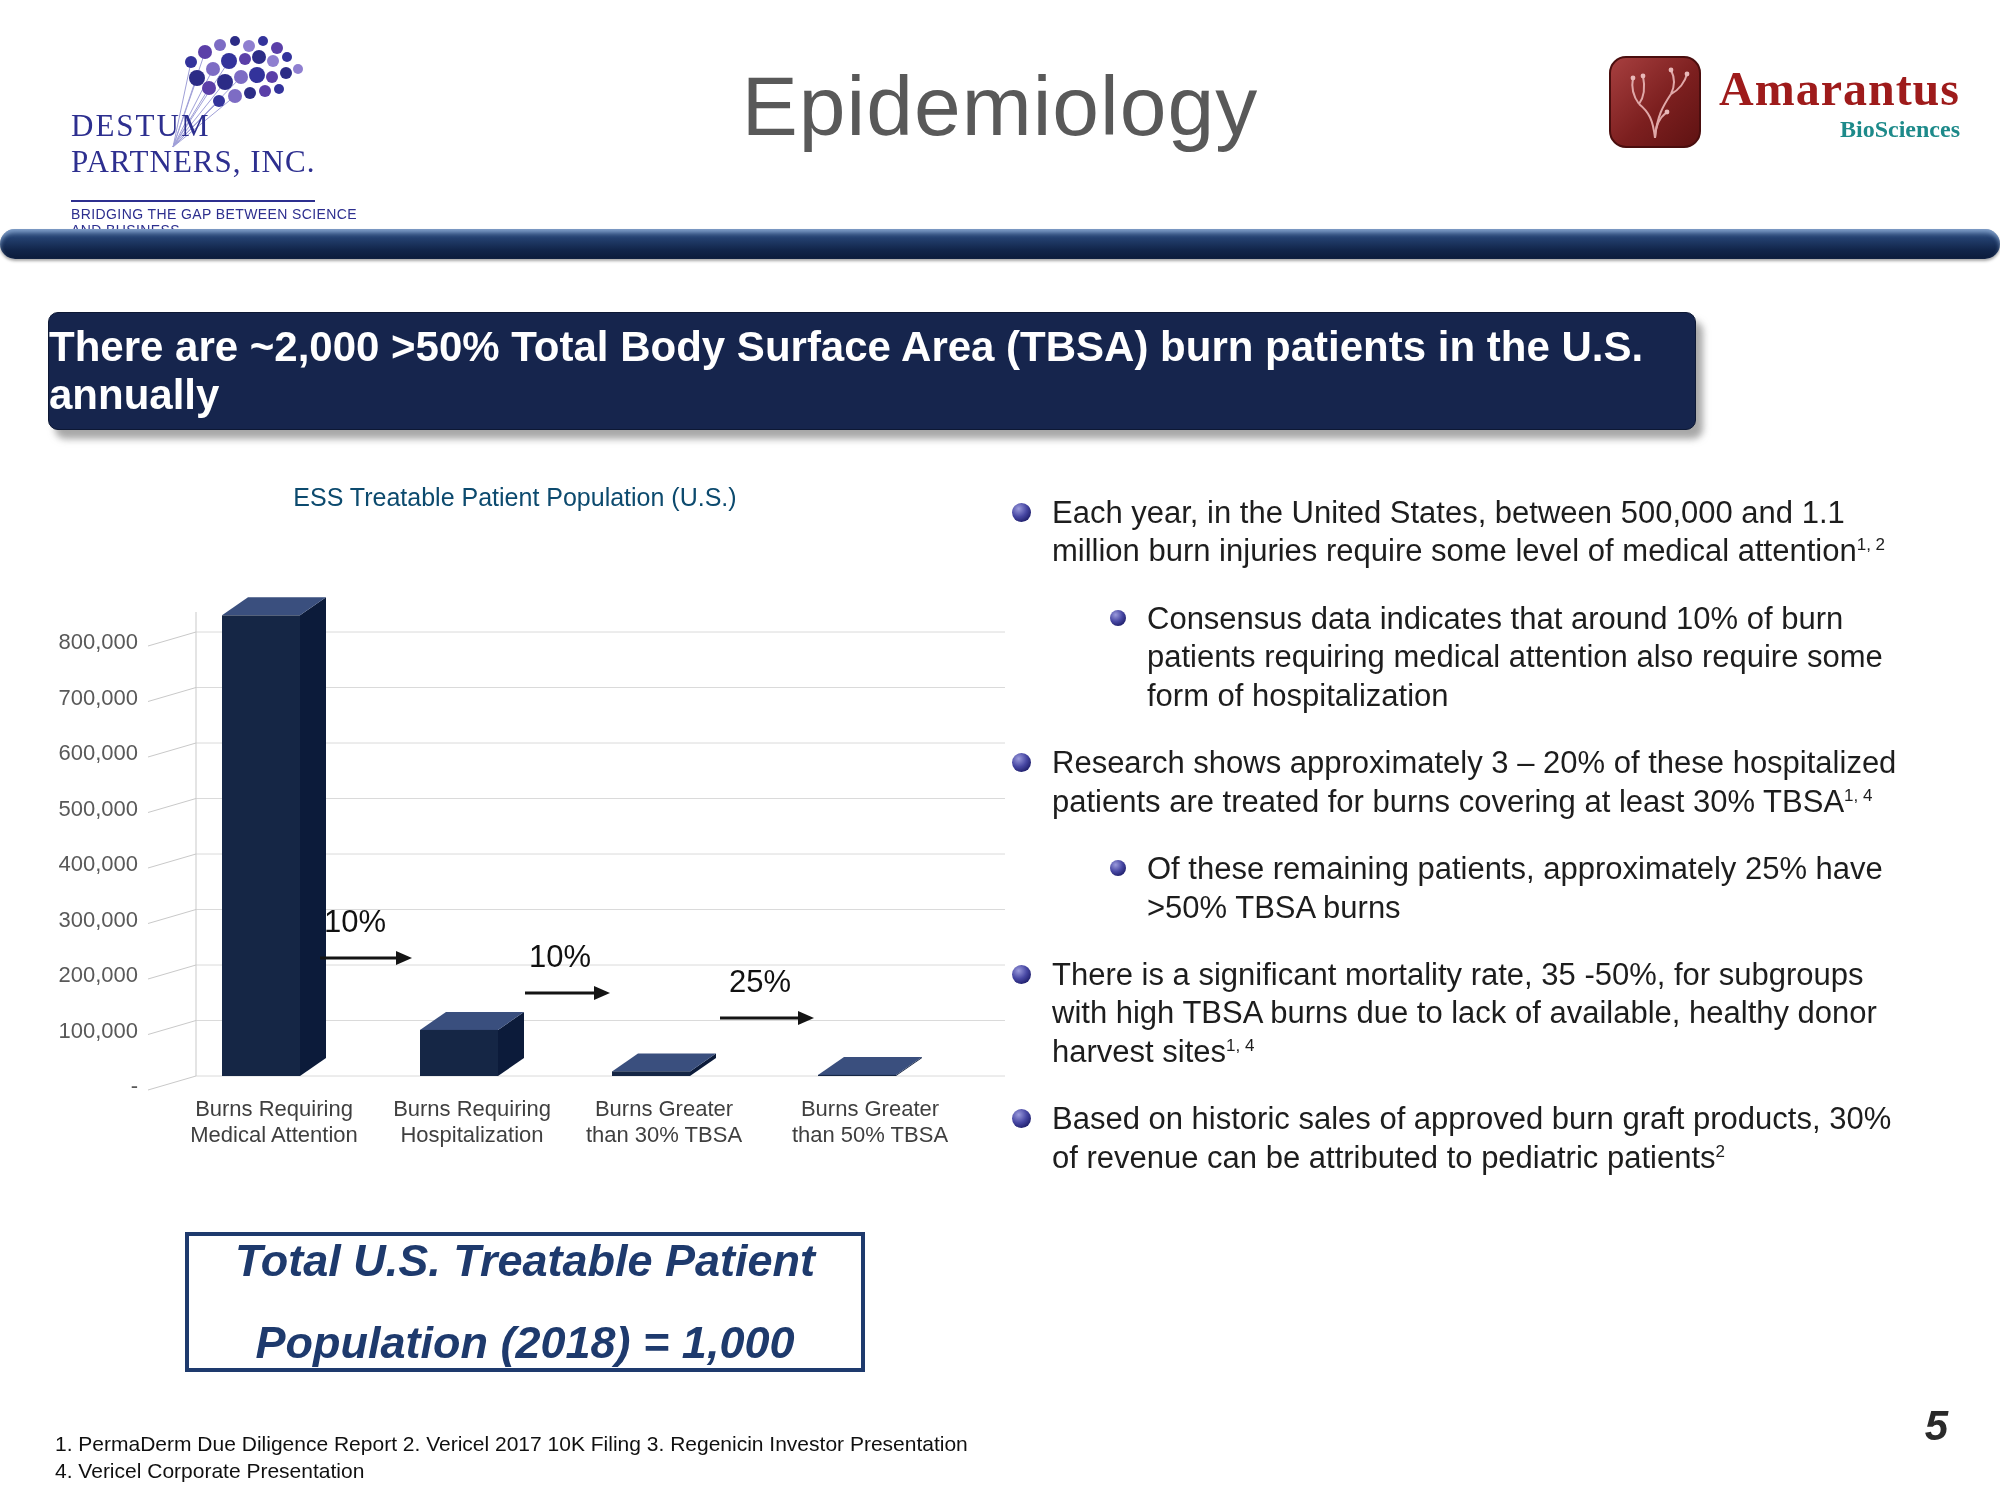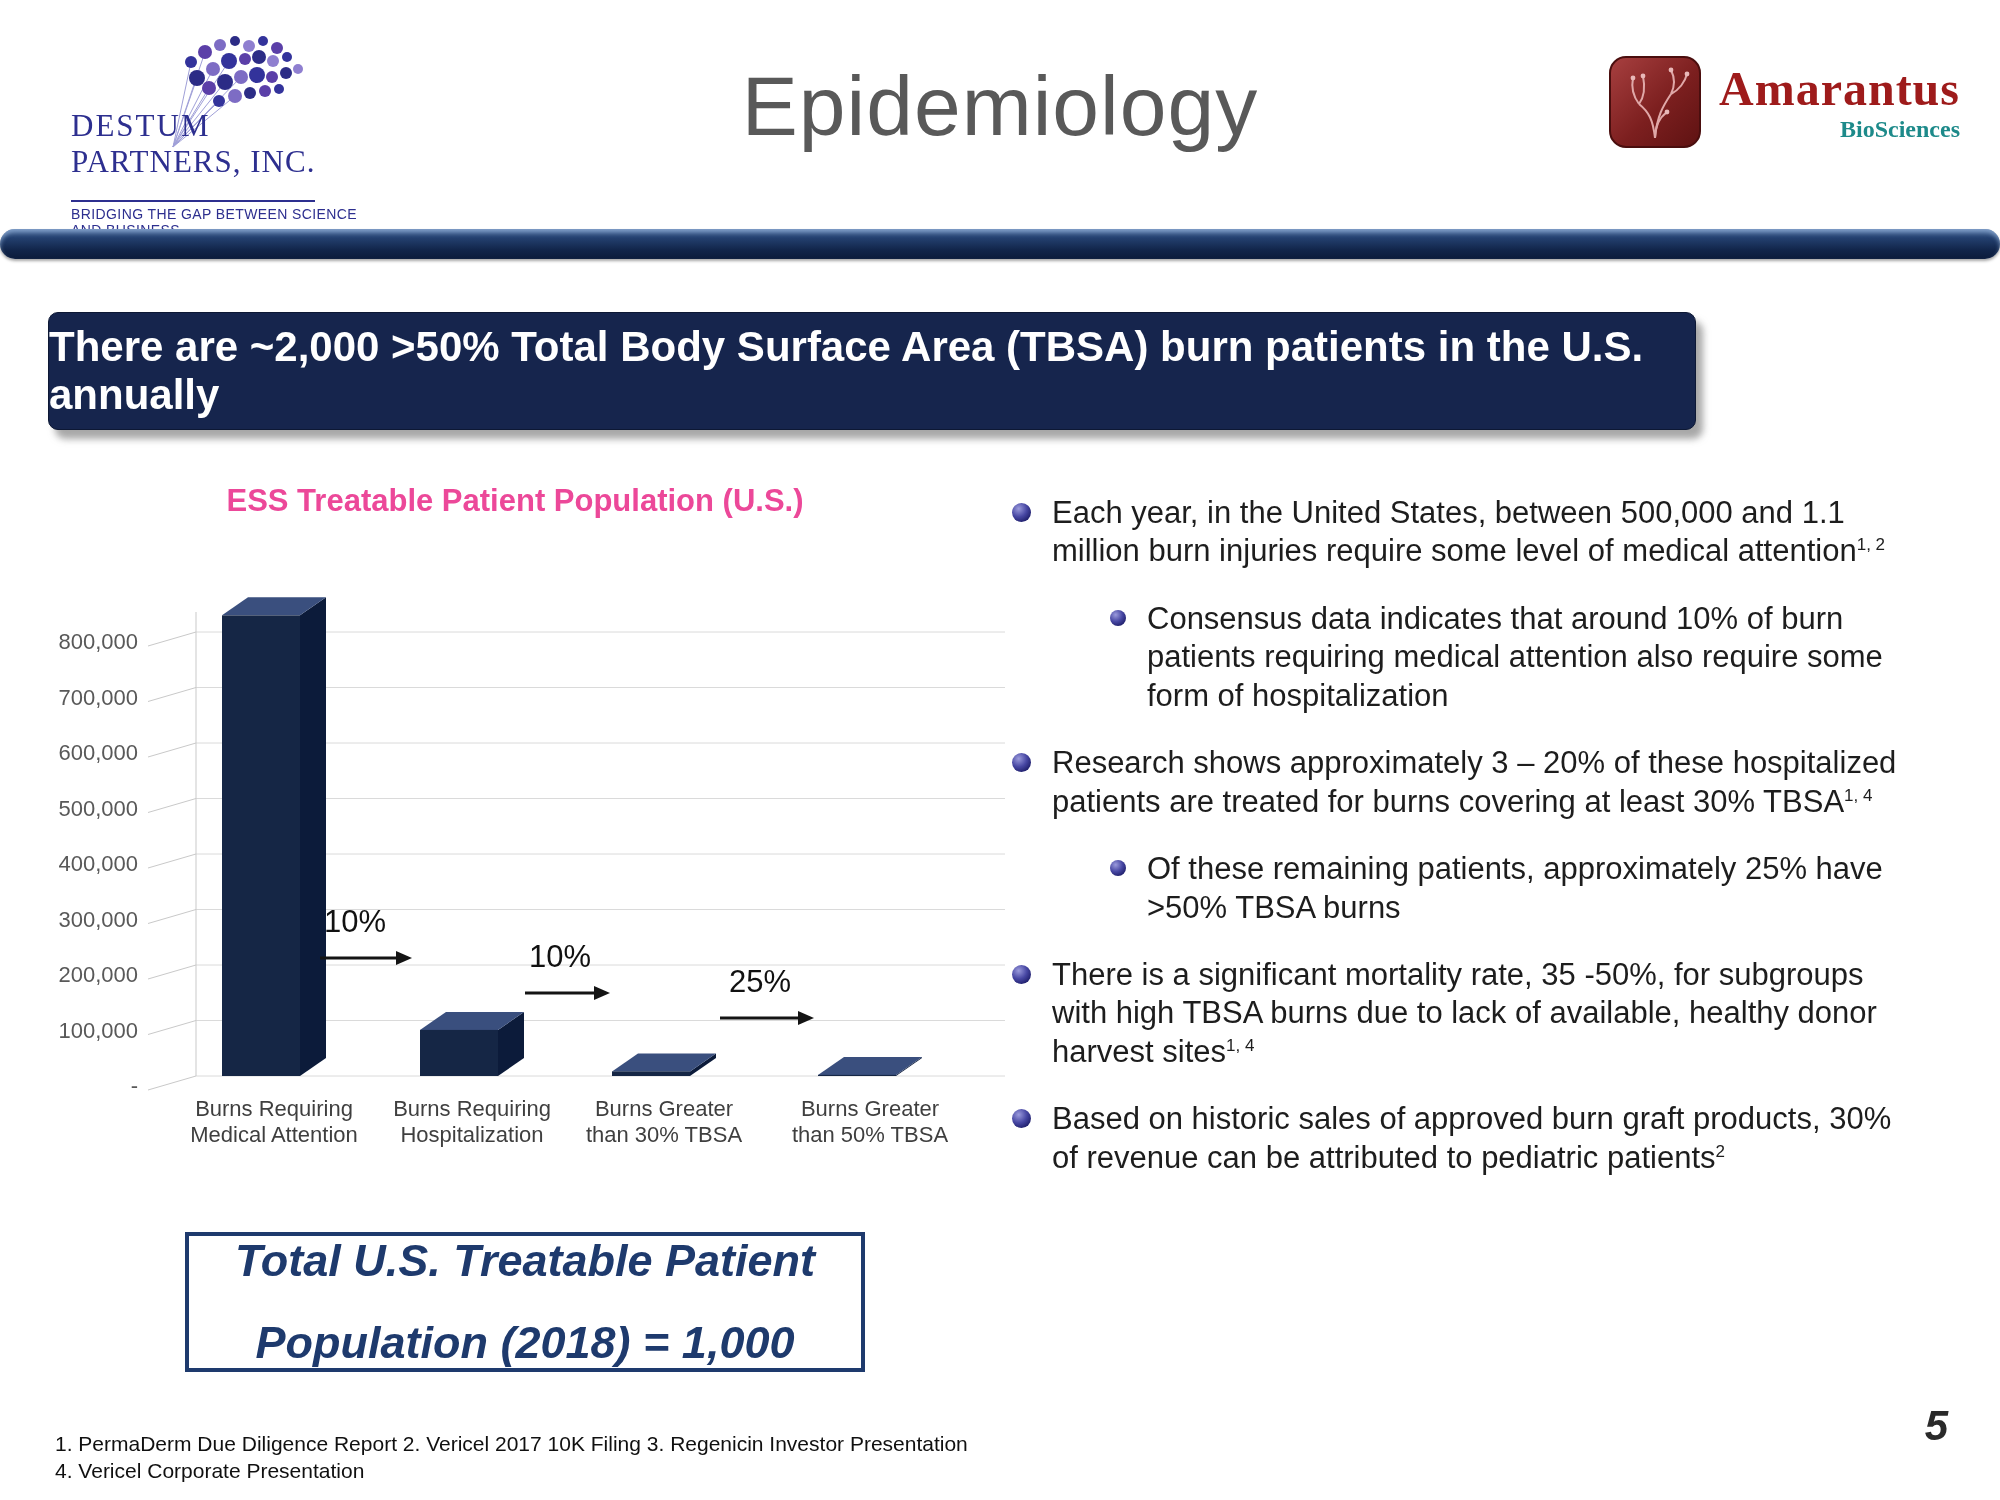--- a/index.html
+++ b/index.html
@@ -37,21 +37,21 @@
   .banner {
     position:absolute; top:312px; left:48px; width:1648px; height:118px;
     background:#16254d; border:1px solid #0d1834; border-radius:10px;
     box-shadow:7px 9px 7px rgba(110,110,110,0.6);
     display:flex; align-items:center; justify-content:center;
   }
   .banner span { color:#ffffff; font-size:42px; font-weight:700; }
 
   
   .chart-title { position:absolute; top:483px; left:20px; width:990px; text-align:center;
-                 font-size:31px; font-weight:700; color:#ec4899; }
+                 font-size:25px; font-weight:400; color:#0c4a6e; }
   #chart-svg { position:absolute; left:20px; top:556px; }
 
   .total-box {
     position:absolute; left:185px; top:1232px; width:680px; height:140px;
     border:4px solid #1e3a6d; background:#ffffff;
     display:flex; flex-direction:column; justify-content:center; align-items:center;
     font-size:45px; font-weight:700; font-style:italic; color:#1e3a6d; line-height:1.2;gap:28px;
   }
 
   

